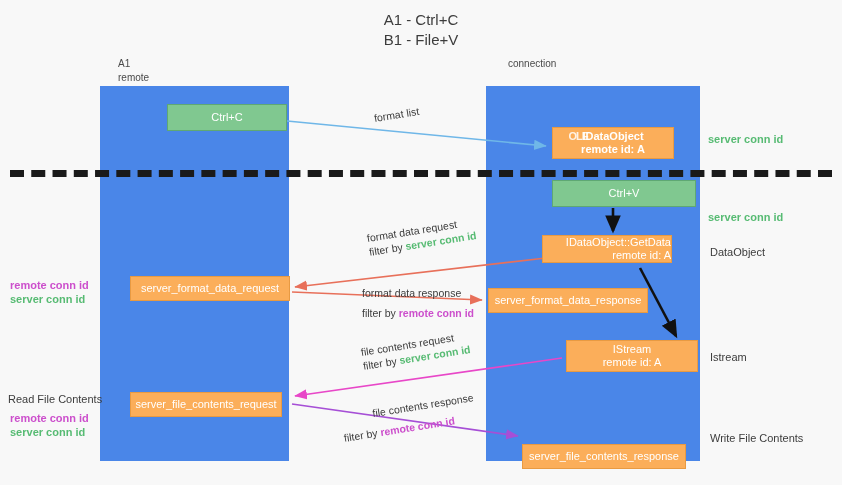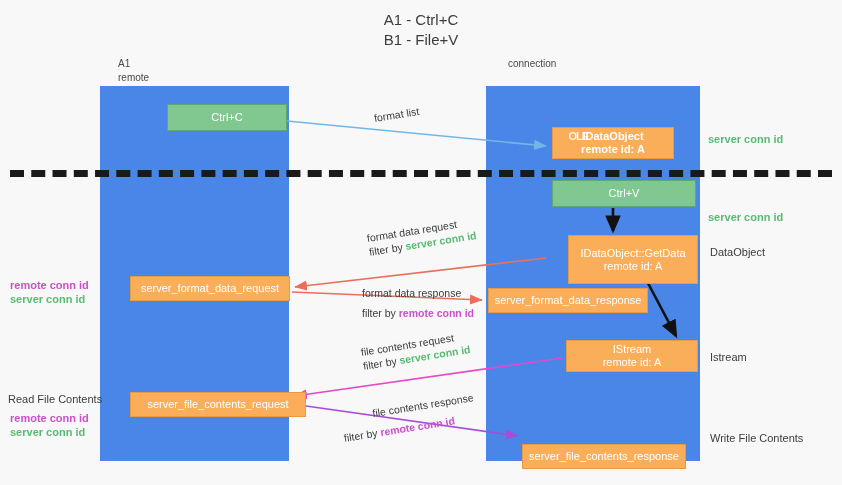--- a/index.html
+++ b/index.html
@@ -49,25 +49,25 @@
   .node .l2{font-size:11px;}
   .node .stack{position:relative;display:inline-block;}
   .node .ghost{
     position:absolute;left:-14px;top:0;
     opacity:.85;letter-spacing:-1px;
   }
 
   #n-ctrlc{left:135px;top:104px;width:120px;height:27px;margin-left:32px;}
   #n-ole{left:552px;top:127px;width:122px;height:32px;font-weight:bold;}
   #n-ctrlv{left:552px;top:180px;width:144px;height:27px;}
-  #n-getdata{left:568px;top:235px;width:130px;height:49px;}
+  #n-getdata{left:542px;top:235px;width:130px;height:28px;align-items:flex-end;}
   #n-fmtreq{left:130px;top:276px;width:160px;height:25px;}
   #n-fmtresp{left:488px;top:288px;width:160px;height:25px;}
   #n-istream{left:566px;top:340px;width:132px;height:32px;}
-  #n-filereq{left:130px;top:392px;width:176px;height:25px;}
+  #n-filereq{left:130px;top:392px;width:152px;height:25px;}
   #n-fileresp{left:522px;top:424px;width:164px;height:25px;margin-top:20px;}
 
   
   .right-note{font-size:11px;line-height:14px;color:#3c3c3c;}
   .green-txt{color:#57bb73;font-weight:bold;}
   .magenta-txt{color:#cc4fcc;font-weight:bold;}
   #r-scid1{left:708px;top:132px;}
   #r-scid2{left:708px;top:210px;}
   #r-dataobject{left:710px;top:245px;}
   #r-istream{left:710px;top:350px;}

